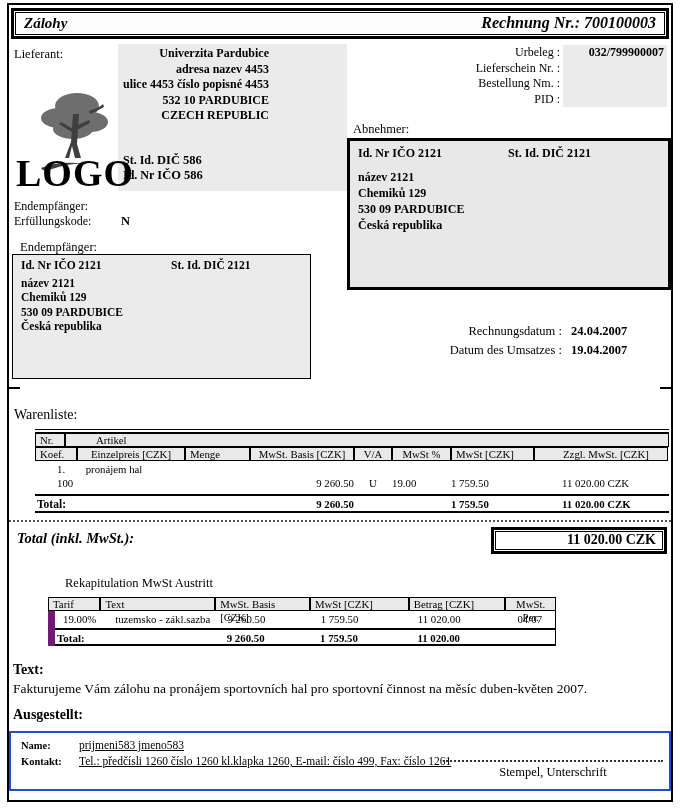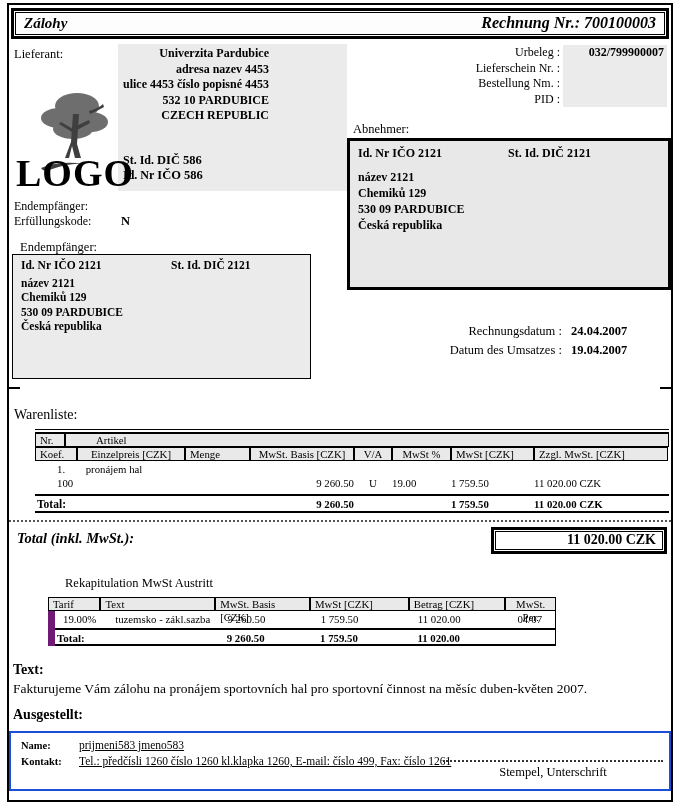--- a/index.html
+++ b/index.html
@@ -55,21 +55,21 @@
 
   
   .wl-heading { margin:16px 0 6px 5px; font-size:14px; }
   .wtable { margin-left:26px; width:634px; font-size:10.8px; }
   .wrow { display:flex; }
   .hcell { border:1px solid #000; background:#e9e9e9; padding:0 4px; height:14px; line-height:12.5px; }
   .wl-h1 { border-top:4px double #000; }
   .wl-h1 .c-nr { width:30px; }
   .wl-h1 .c-artikel { flex:1;padding-left:30px; }
   .c1{width:42px;} .c2{width:108px;} .c3{width:65px;} .c4{width:104px;}
-  .c5{width:38px;} .c6{width:59px;} .c7{width:83px;} .c8{width:134px;}
+  .c5{width:38px;} .c6{width:59px;} .c7{width:83px;} .c8{width:134px;padding-left:28px;}
   .ta-r{text-align:left;} .ta-c{text-align:center;} .ta-l{text-align:left;}
   .wl-item1 { padding:2px 0 0 22px; height:16px; }
   .wl-item1 .item-nr { display:inline-block; width:26px; }
   .wl-item2 { height:17px; }
   .m1{width:150px; padding-left:22px;} .m2{width:169px; text-align:right;}
   .wl-total { border-top:2px solid #000; border-bottom:2px solid #000; font-weight:bold; height:19px; padding-top:2px; }
   .wl-total .m1 { padding-left:2px; font-size:11.5px; }
 
   
   .dashes { margin-top:7px; border-top:2px dotted #555; }

